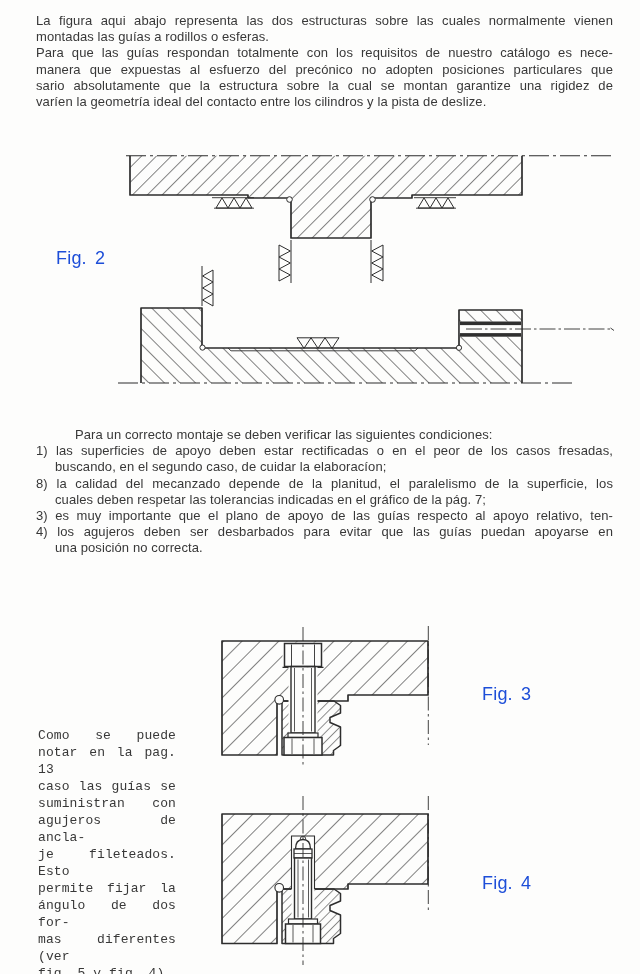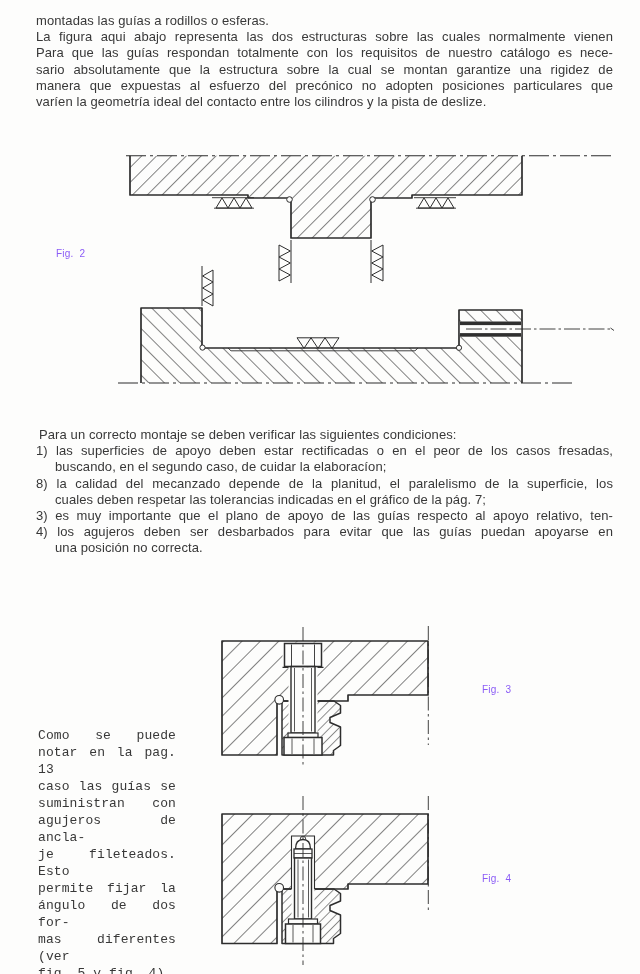--- a/index.html
+++ b/index.html
@@ -4,45 +4,45 @@
 <style>
   html,body{margin:0;padding:0;background:#e8e8e8;}
   .page{
     position:relative;width:640px;height:974px;margin:0 auto;
     background:#fdfdfc;color:#383838;overflow:hidden;
     font-family:"Liberation Sans","DejaVu Sans",sans-serif;
   }
   .para{position:absolute;font-size:13px;line-height:16.2px;letter-spacing:0.1px;}
   .line{text-align:justify;text-align-last:justify;}
   .line.end{text-align-last:left;}
-  .line.p3{padding-left:3px;}
+  .line.p3{padding-left:3px;margin-left:36px;}
   .line.p19{padding-left:19px;}
   .intro{left:36px;top:13px;width:577px;}
   .conditions{left:36px;top:427px;width:577px;}
   .sidenote{left:38px;top:727px;width:138px;line-height:17px;font-family:Liberation Mono, monospace;}
-  .figlabel{position:absolute;font-size:10px;color:#8b5cf6;word-spacing:3px;letter-spacing:0.2px;}
+  .figlabel{position:absolute;font-size:18px;color:#1d4ed8;word-spacing:3px;letter-spacing:0.2px;}
   .fig2label{left:56px;top:248px;}
   .fig3label{left:482px;top:684px;}
   .fig4label{left:482px;top:873px;}
   svg.drawing{position:absolute;left:0;display:block;}
   .fig2svg{top:140px;}
   .fig34svg{top:615px;}
 </style>
 </head>
 <body>
 
 <div class="page">
 
   <div class="para intro">
 
-  <div class="line end">montadas las guías a rodillos o esferas.</div>
-      <div class="line">La figura aqui abajo representa las dos estructuras sobre las cuales normalmente vienen</div>
+  <div class="line">La figura aqui abajo representa las dos estructuras sobre las cuales normalmente vienen</div>
+      <div class="line end">montadas las guías a rodillos o esferas.</div>
       <div class="line">Para que las guías respondan totalmente con los requisitos de nuestro catálogo es nece-</div>
+      <div class="line">manera que expuestas al esfuerzo del precónico no adopten posiciones particulares que</div>
       <div class="line">sario absolutamente que la estructura sobre la cual se montan garantize una rigidez de</div>
-      <div class="line">manera que expuestas al esfuerzo del precónico no adopten posiciones particulares que</div>
       <div class="line end">varíen la geometría ideal del contacto entre los cilindros y la pista de deslize.</div>
     </div>
 
   <svg class="drawing fig2svg" width="640" height="260" viewBox="0 140 640 260" xmlns="http://www.w3.org/2000/svg">
     <defs>
       <pattern id="hfA" width="12" height="10.5" patternUnits="userSpaceOnUse" patternTransform="rotate(-45)">
         <path d="M-1,0.5 H13" stroke="#585858" stroke-width="0.75"></path>
       </pattern>
       <pattern id="hbA" width="12" height="11" patternUnits="userSpaceOnUse" patternTransform="rotate(45)">
         <path d="M-1,0.5 H13" stroke="#585858" stroke-width="0.75"></path>

